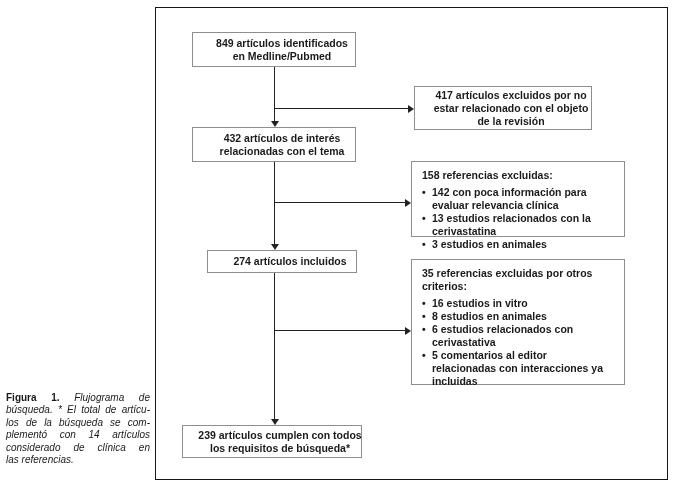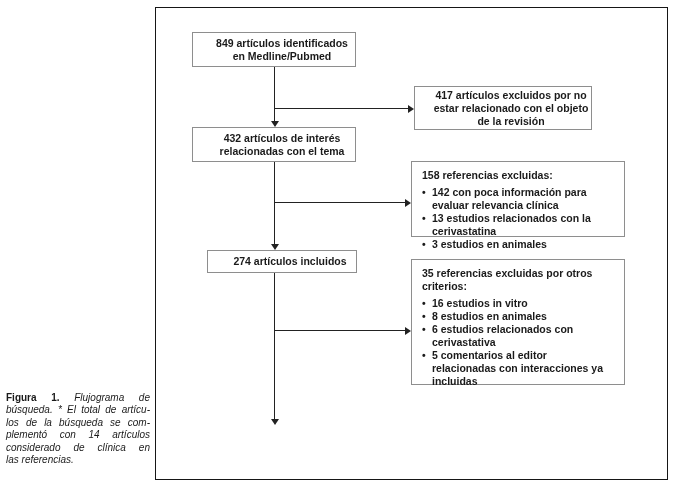--- a/index.html
+++ b/index.html
@@ -137,20 +137,24 @@
         <span class="dot"></span>
         <div class="btxt">
           <div class="ln">5 comentarios al editor</div>
           <div class="ln">relacionadas con interacciones ya</div>
           <div class="ln">incluidas</div>
         </div>
       </div>
     </div>
   </div>
 
+  <div class="fbox center b-final">
+    <div class="ln">239 artículos cumplen con todos</div>
+    <div class="ln">los requisitos de búsqueda*</div>
+  </div>
 
   <div class="vline" style="left:274px;top:67px;height:54px;"></div>
   <div class="ah-down" style="left:271px;top:121px;"></div>
 
   <div class="vline" style="left:274px;top:162px;height:82px;"></div>
   <div class="ah-down" style="left:271px;top:244px;"></div>
 
   <div class="vline" style="left:274px;top:273px;height:146px;"></div>
   <div class="ah-down" style="left:271px;top:419px;"></div>
 

